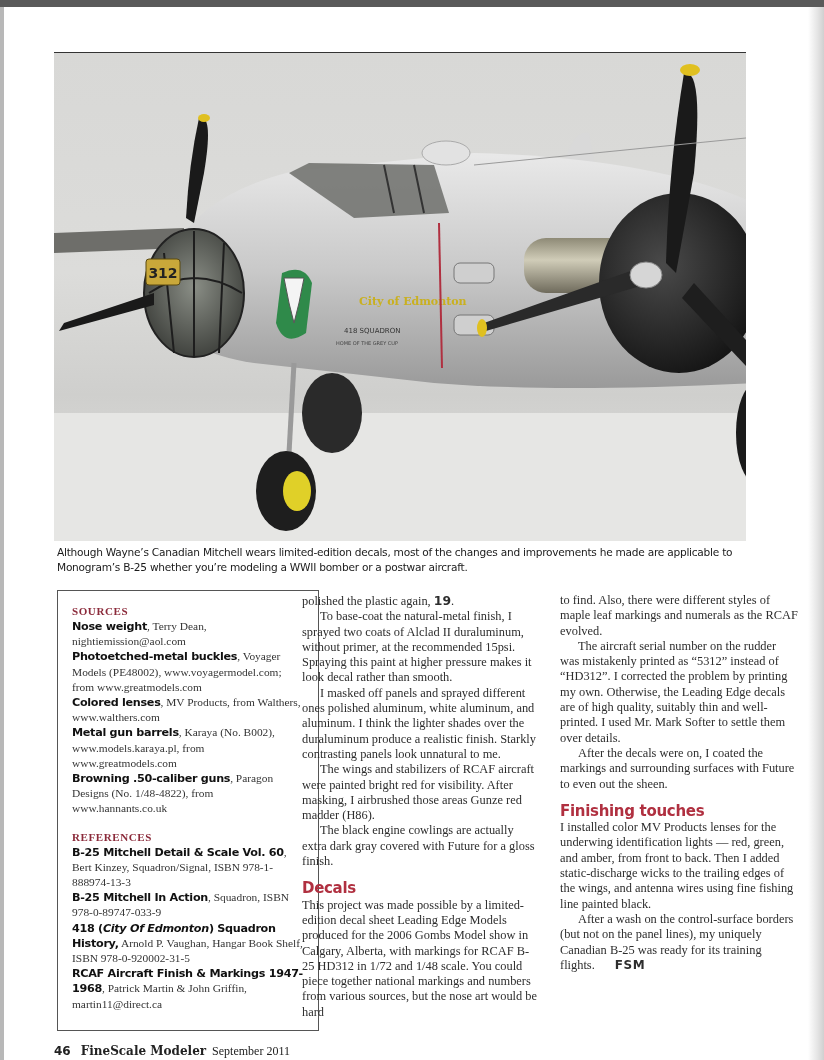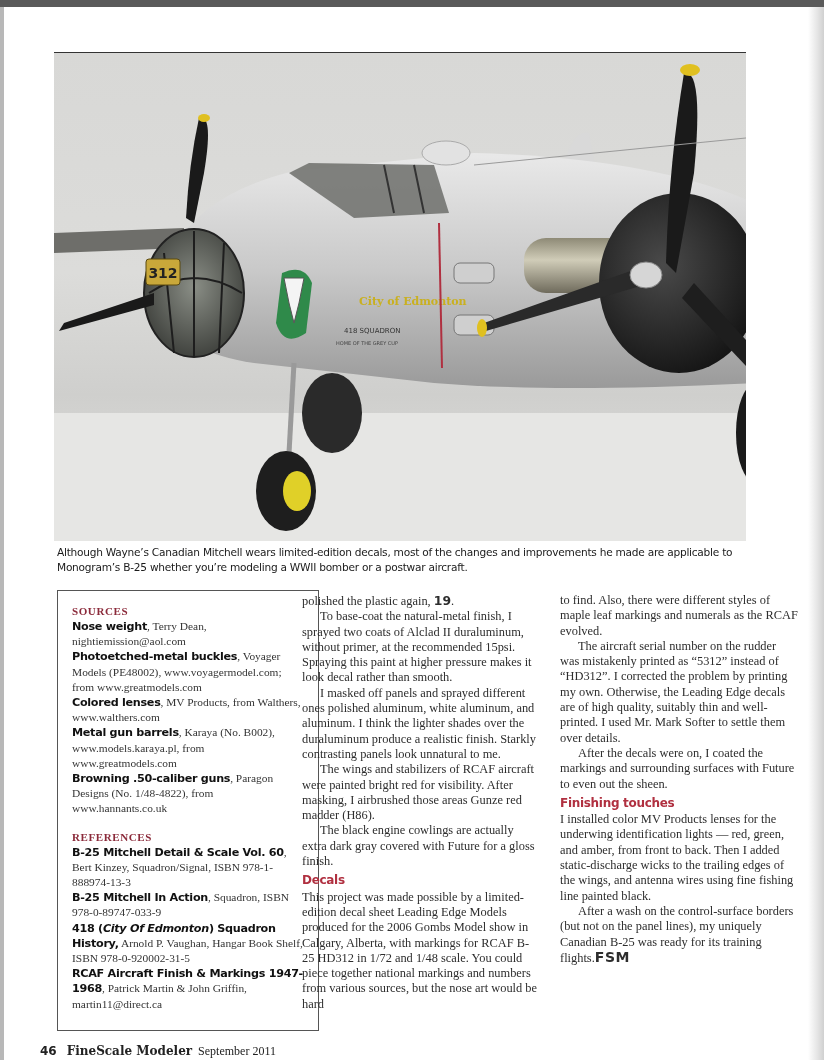--- a/index.html
+++ b/index.html
@@ -23,28 +23,28 @@
   .sb-head { font-family:"Liberation Serif", serif; font-weight:bold; font-size:11px; letter-spacing:0.6px;
              color:#8b2a3a; margin:0 0 2px 0; }
   .sb-head.ref { margin-top:14px; }
   .sb-item { font-size:11.4px; line-height:15.2px; color:#333; }
   .sb-item b { font-family:"DejaVu Sans", sans-serif; font-weight:bold; font-size:11.2px; color:#111; letter-spacing:-0.3px; }
   .sb-item b i { font-style:italic; }
 
   .col { position:absolute; top:593px; width:238px; font-size:12.4px; line-height:15.3px; color:#2d2d2d; }
   .col p { margin:0; text-indent:0; }
   .col p.ind { text-indent:18px; }
-  .col h3 { font-family:"DejaVu Sans", sans-serif; font-size:12px; font-weight:bold; color:#b03040;
-            margin:4px 0 1px 0; letter-spacing:-0.3px; }
+  .col h3 { font-family:"DejaVu Sans", sans-serif; font-size:15px; font-weight:bold; color:#b03040;
+            margin:12px 0 1px 0; letter-spacing:-0.3px; }
   .col2 { left:302px; }
   .col3 { left:560px; }
   .bold19 { font-family:"DejaVu Sans", sans-serif; font-weight:bold; }
-  .fsm { font-family:"DejaVu Sans", sans-serif; font-weight:bold; font-size:14px; letter-spacing:0.6px; margin-left:0; }
+  .fsm { font-family:"DejaVu Sans", sans-serif; font-weight:bold; font-size:12px; letter-spacing:0.6px; margin-left:20px; }
 
-  .footer { position:absolute; left:40px; top:1044px; font-size:12px; color:#222; white-space:nowrap; }
+  .footer { position:absolute; left:54px; top:1044px; font-size:12px; color:#222; white-space:nowrap; }
   .footer .pg { font-family:"DejaVu Sans", sans-serif; font-weight:bold; margin-right:10px; }
   .footer .mag { font-family:"DejaVu Serif", serif; font-weight:bold; margin-right:6px; }
 </style>
 </head>
 <body>
 
 <div class="topbar"></div>
 <div class="leftedge"></div>
 <div class="rightedge"></div>
 

